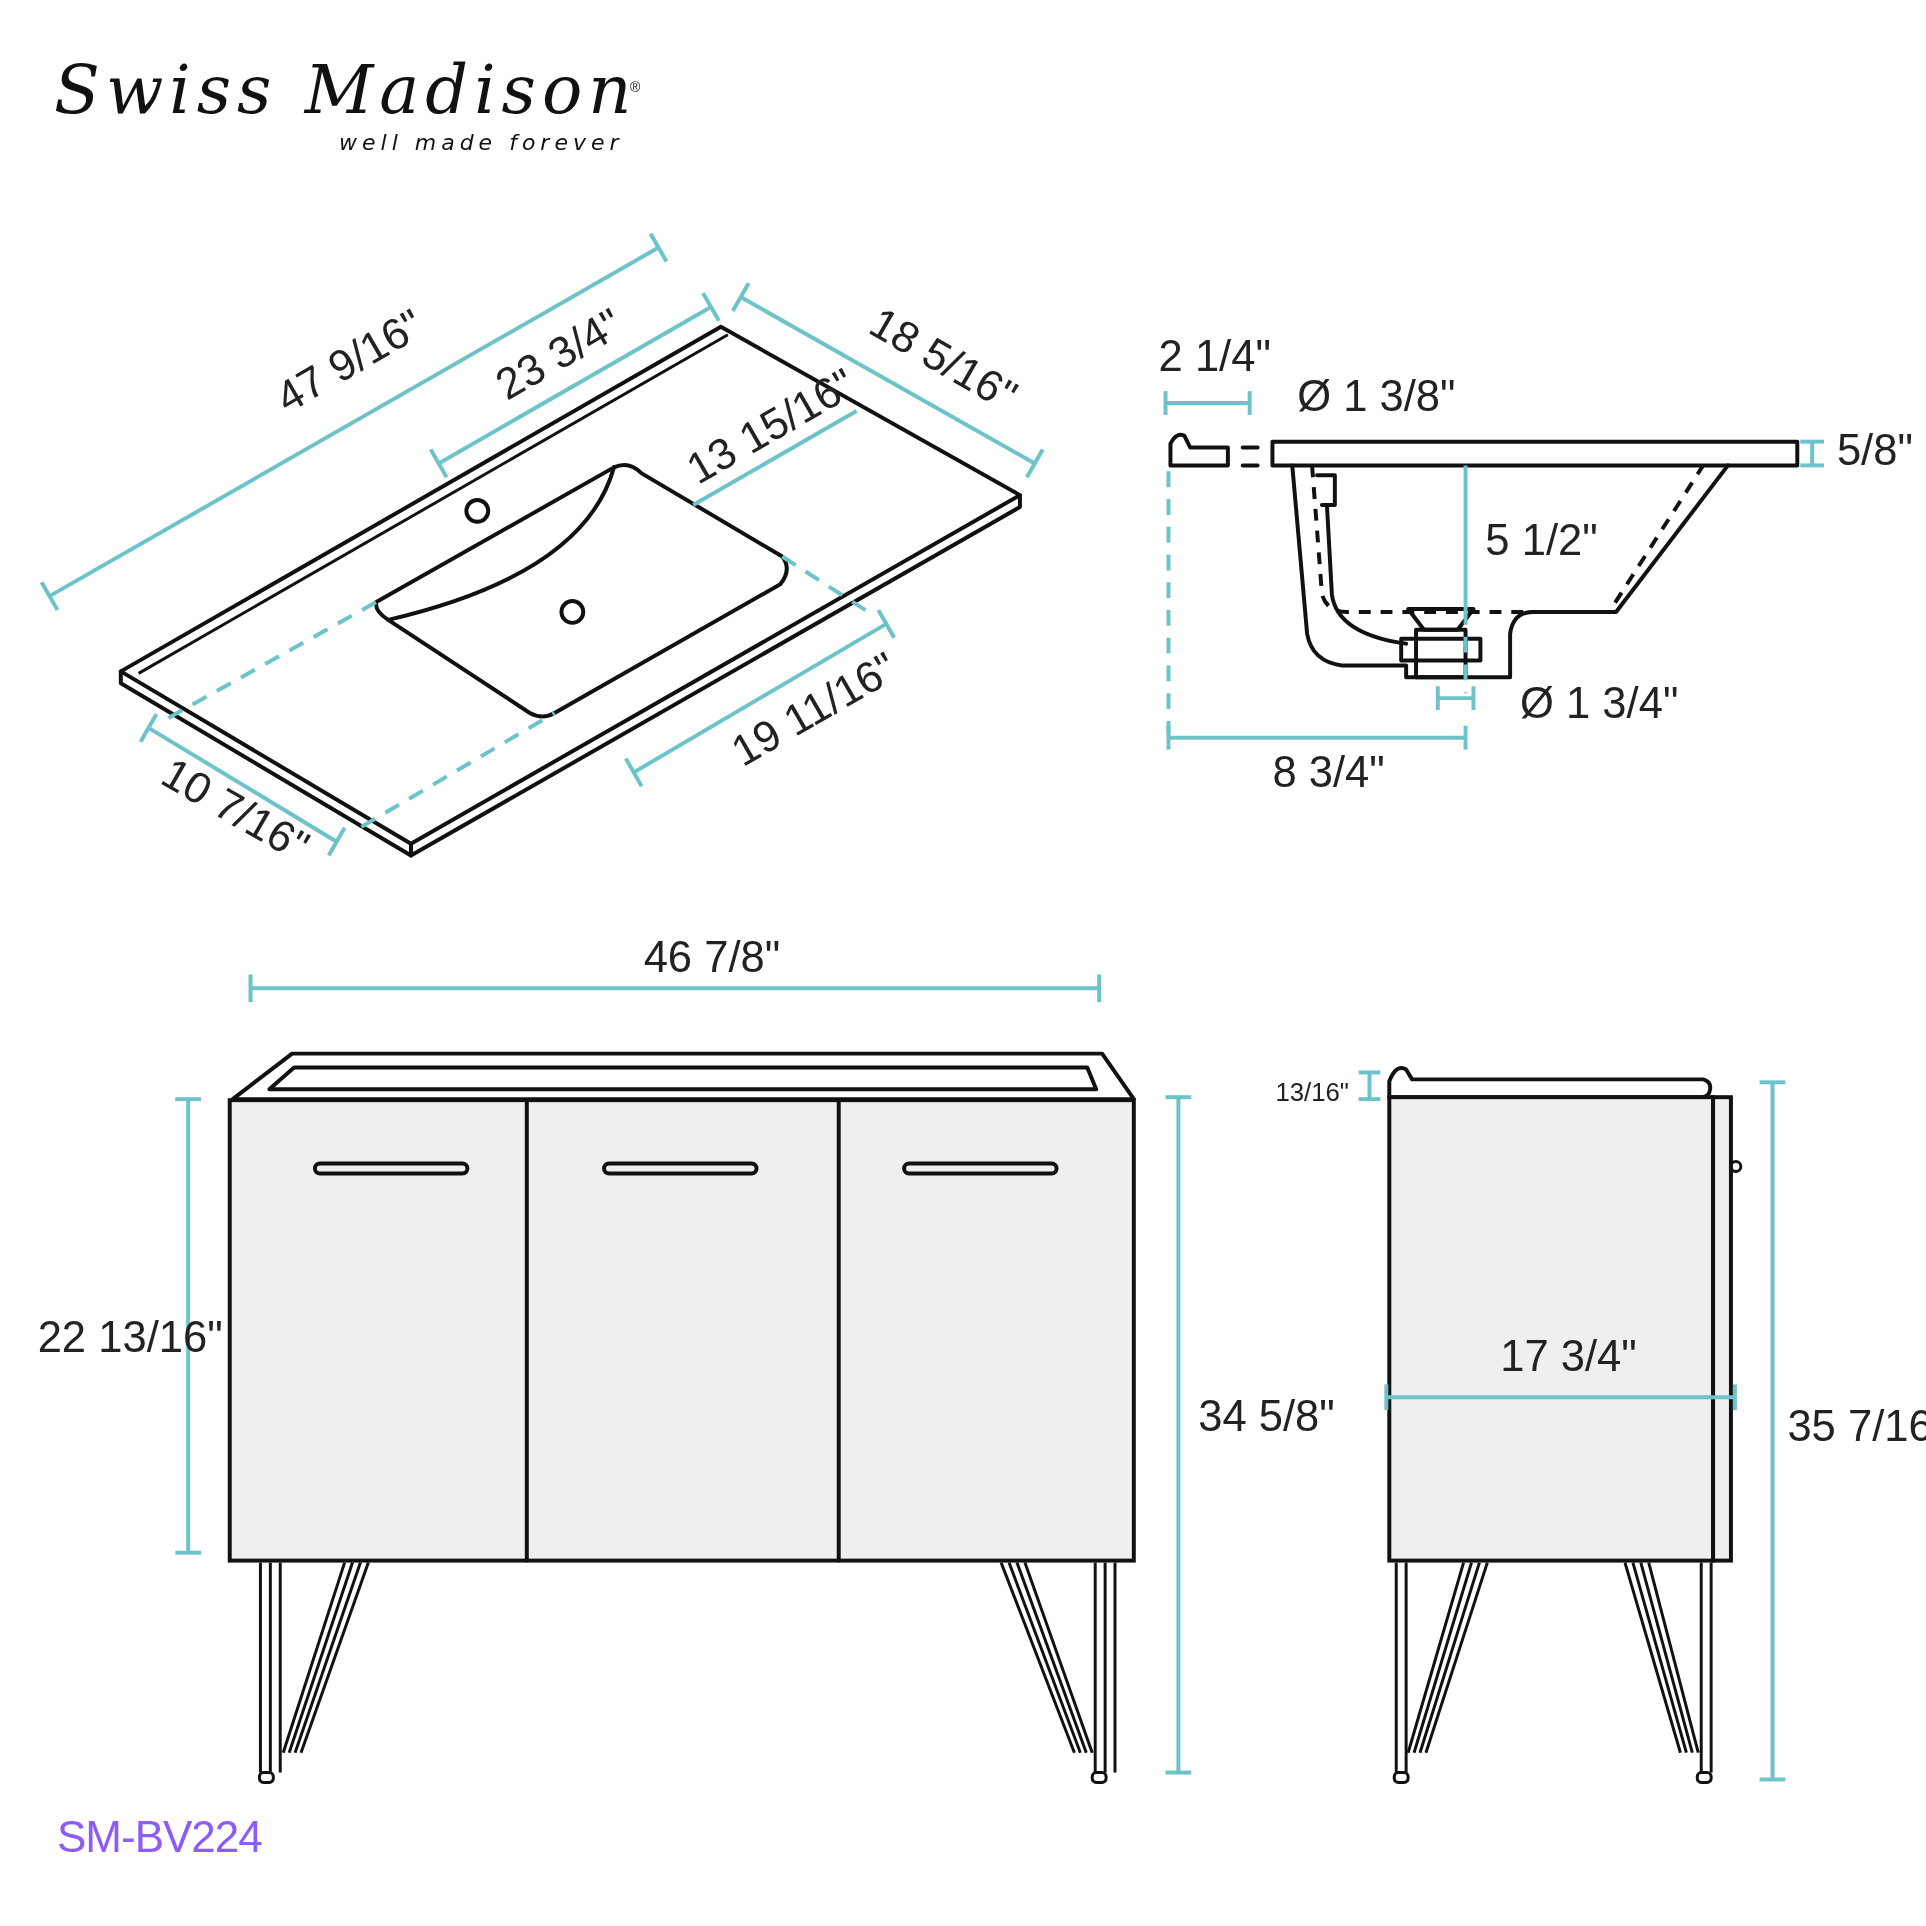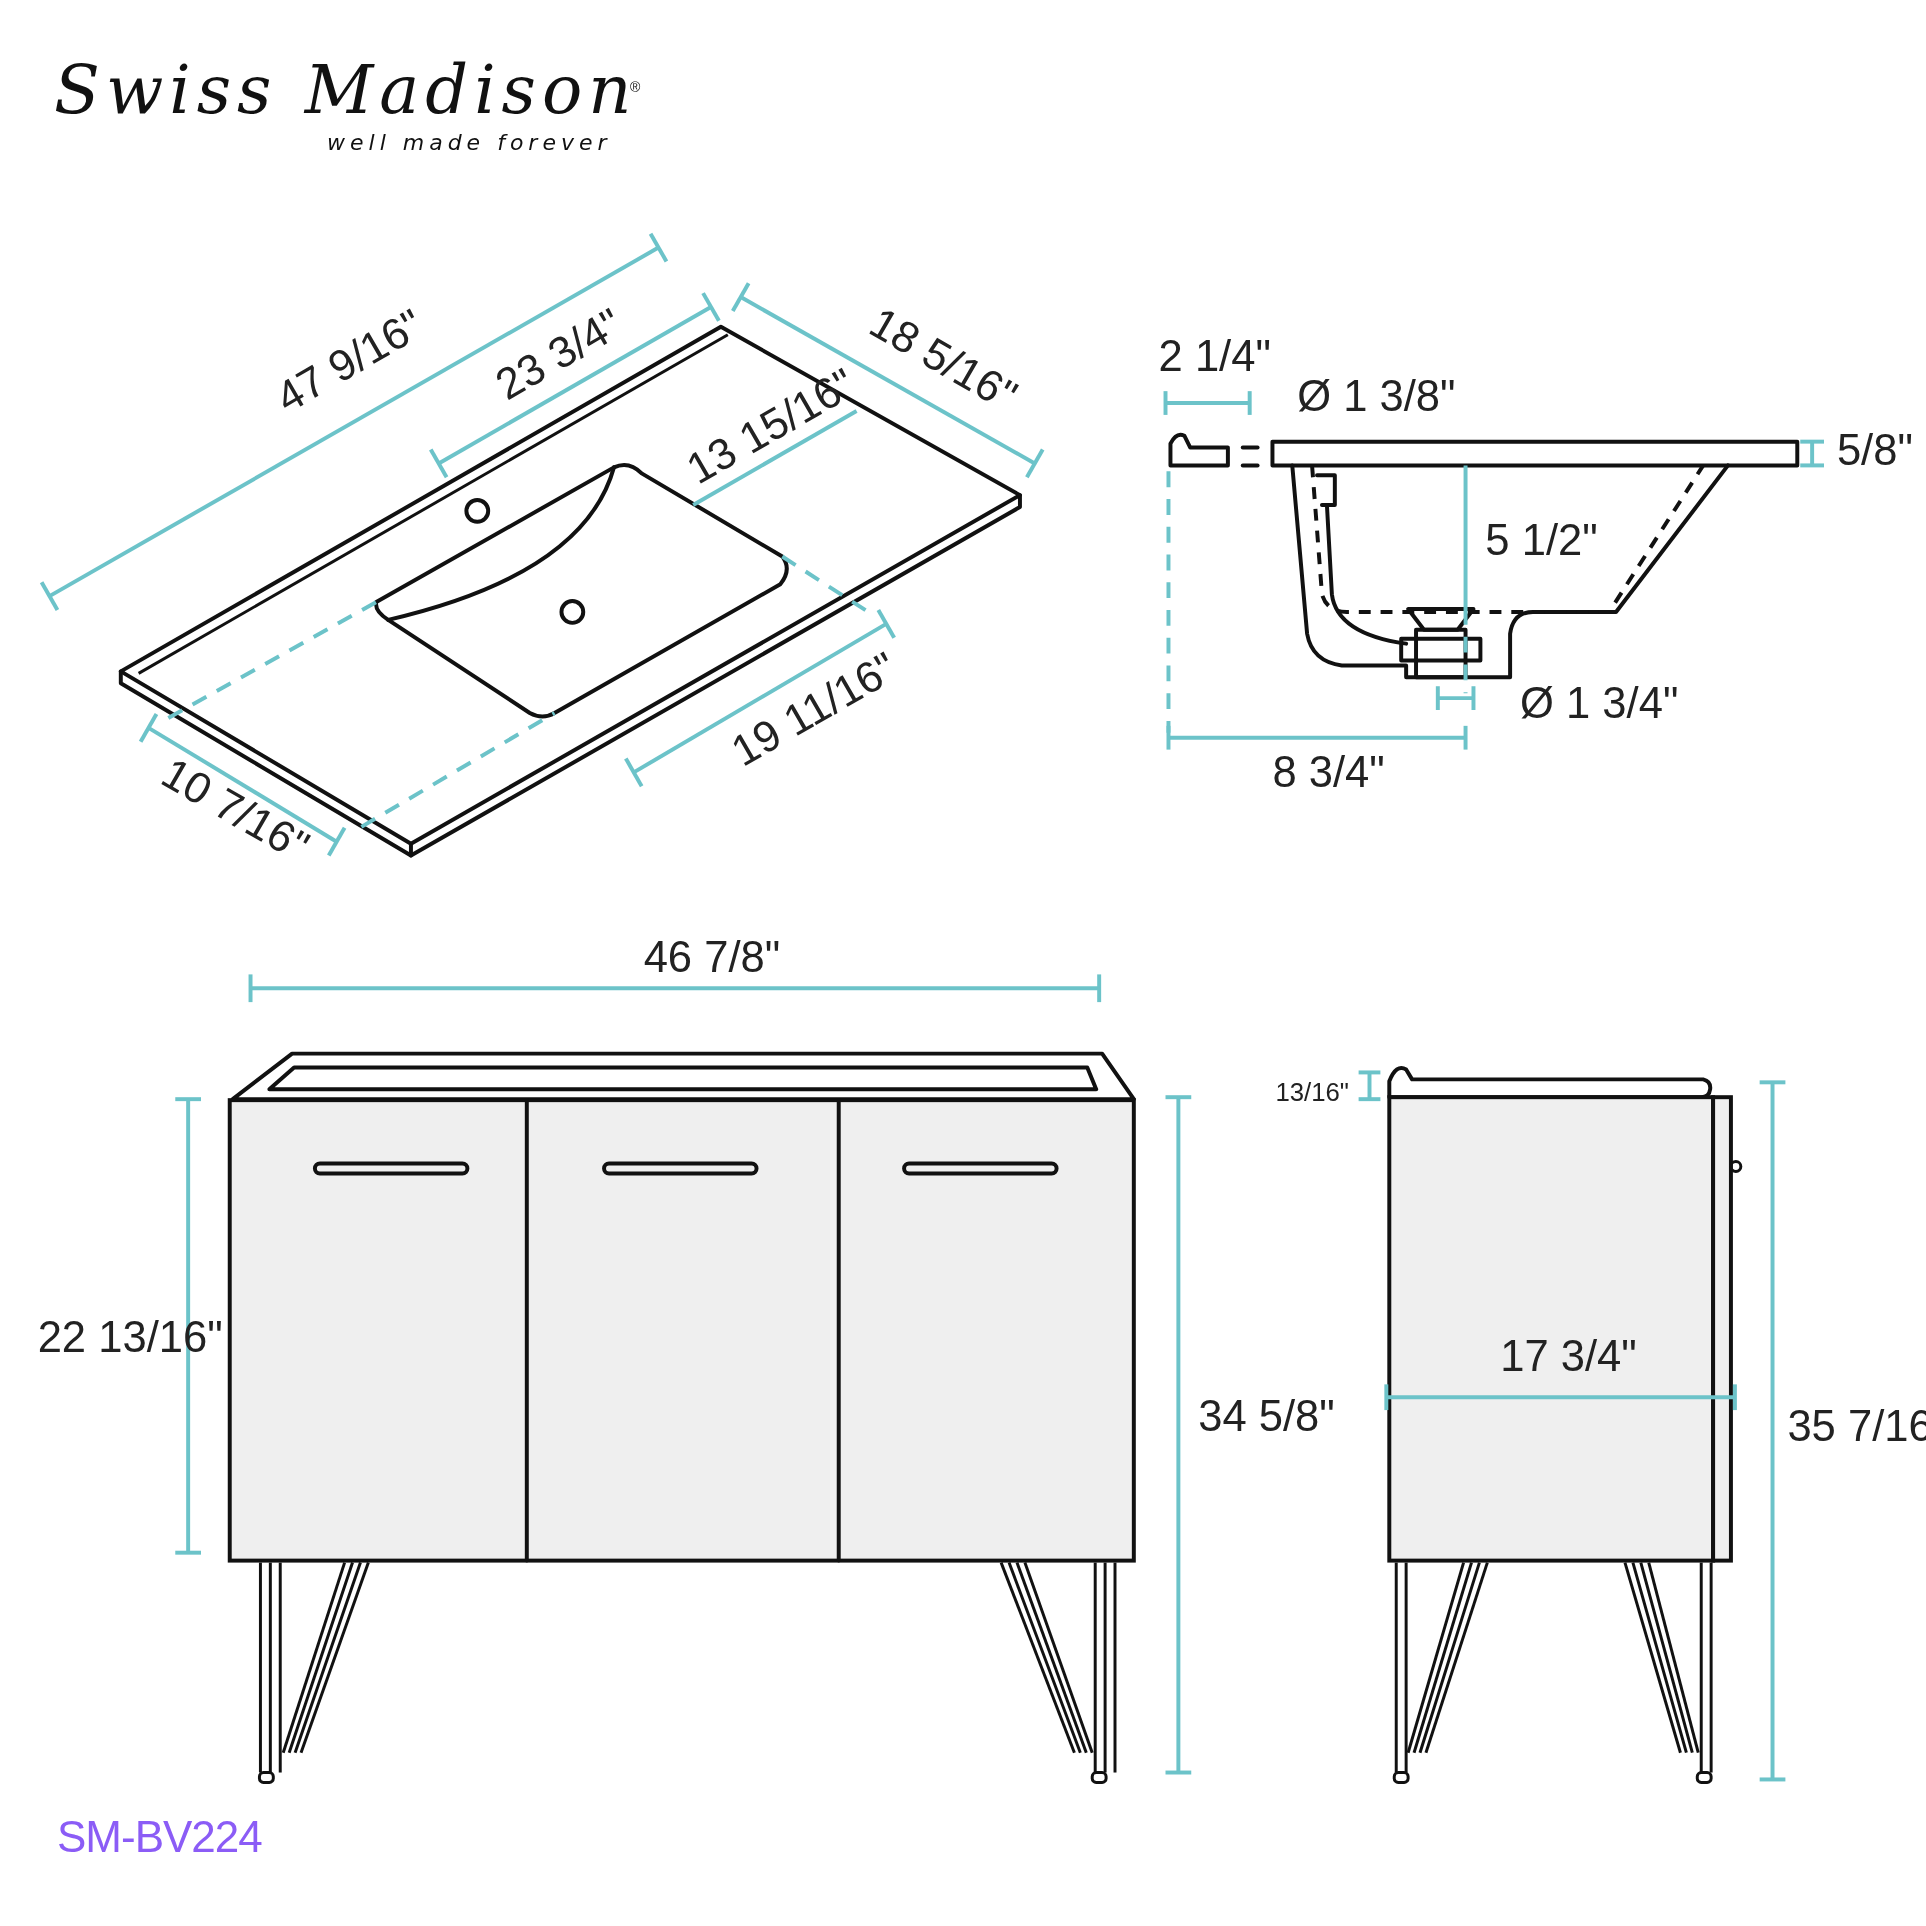--- a/index.html
+++ b/index.html
@@ -1,20 +1,20 @@
 <!DOCTYPE html>
 <html><head>
 <meta charset="utf-8">
 <style>
   html, body { margin: 0; padding: 0; background: #ffffff; }
   body { width: 1927px; height: 1927px; position: relative; overflow: hidden; font-family: "Liberation Sans", "DejaVu Sans", sans-serif; color: #1a1a1a; }
   .logo { position: absolute; left: 54px; top: 51px; width: 594px; height: 109px; }
   .logo-main { position: absolute; left: 0; top: 0; font-family: "DejaVu Serif", serif; font-style: italic; font-size: 67px; letter-spacing: 6px; color: #111; white-space: nowrap; }
   .logo-reg { position: absolute; left: 576px; top: 28px; font-size: 14px; color: #111; }
-  .logo-tag { position: absolute; left: 273px; top: 79px; font-family: "DejaVu Sans", sans-serif; font-style: italic; font-size: 22px; letter-spacing: 5px; color: #111; white-space: nowrap; }
+  .logo-tag { position: absolute; left: 285px; top: 79px; font-family: "DejaVu Sans", sans-serif; font-style: italic; font-size: 22px; letter-spacing: 5px; color: #111; white-space: nowrap; }
   svg.drawing { position: absolute; left: 0; top: 0; width: 1927px; height: 1927px; }
   .model { position: absolute; left: 57px; top: 1812px; font-size: 44px; color: #8b5cf6; letter-spacing: -1px; }
 </style>
 </head>
 <body>
 
 <div class="logo">
   <span class="logo-main">Swiss Madison</span>
   <span class="logo-reg">®</span>
   <span class="logo-tag">well made forever</span>

